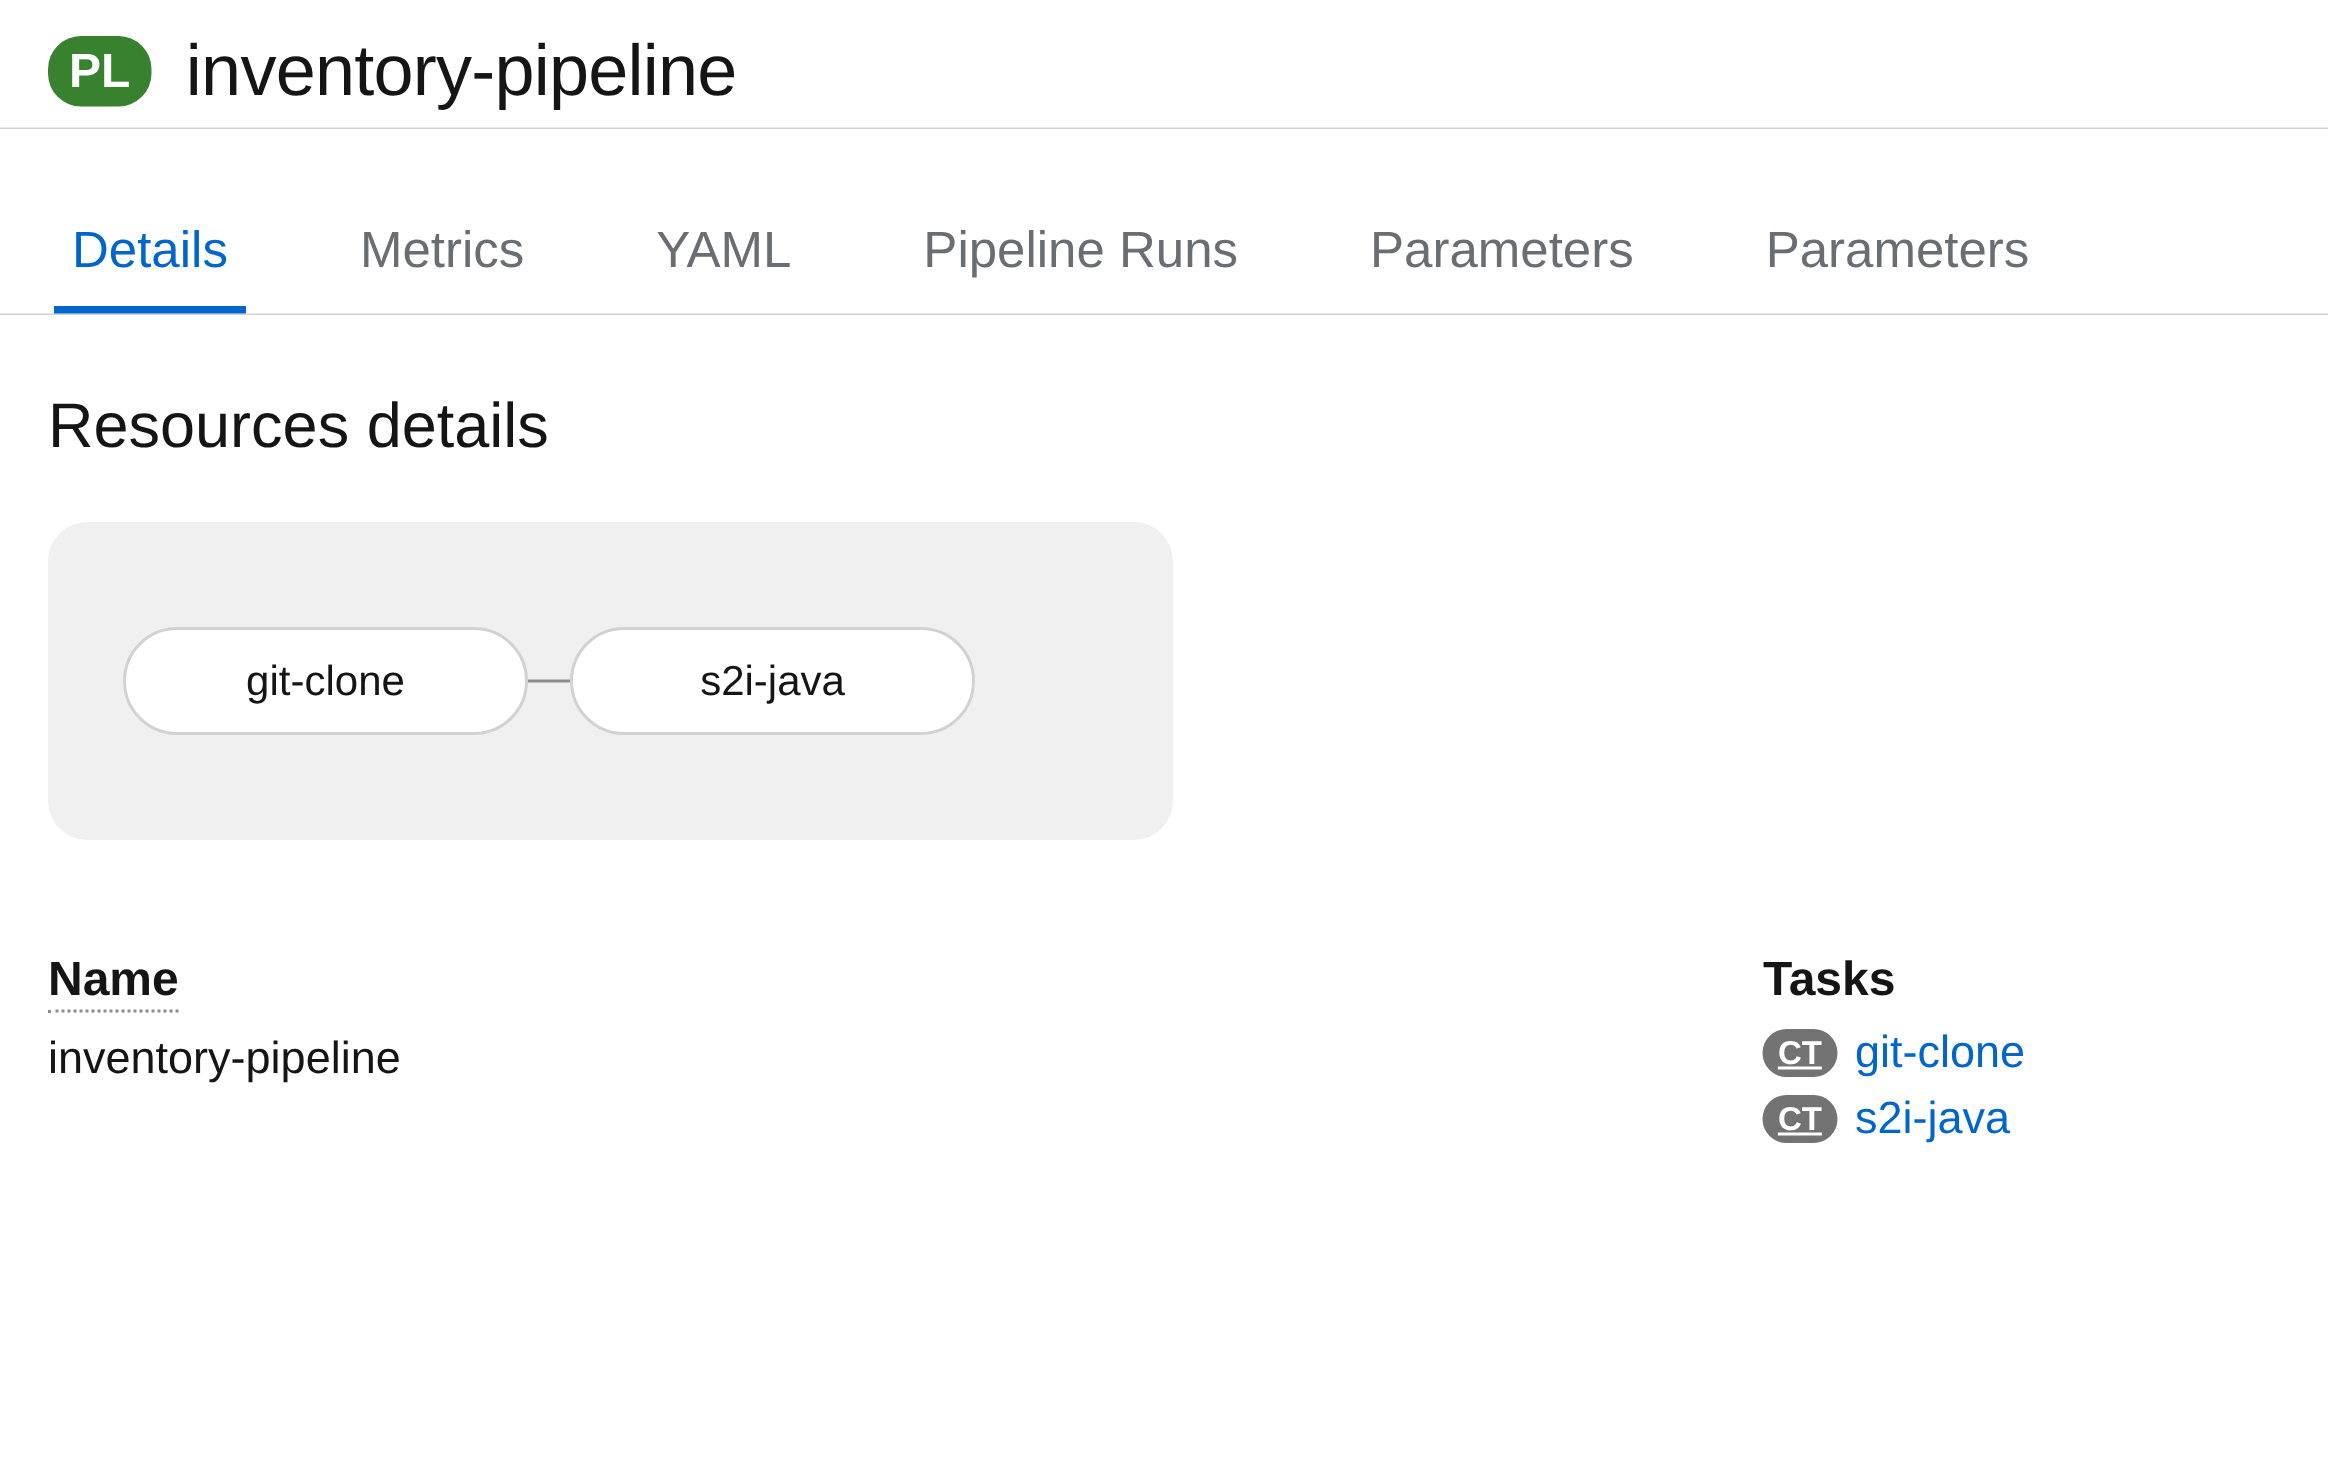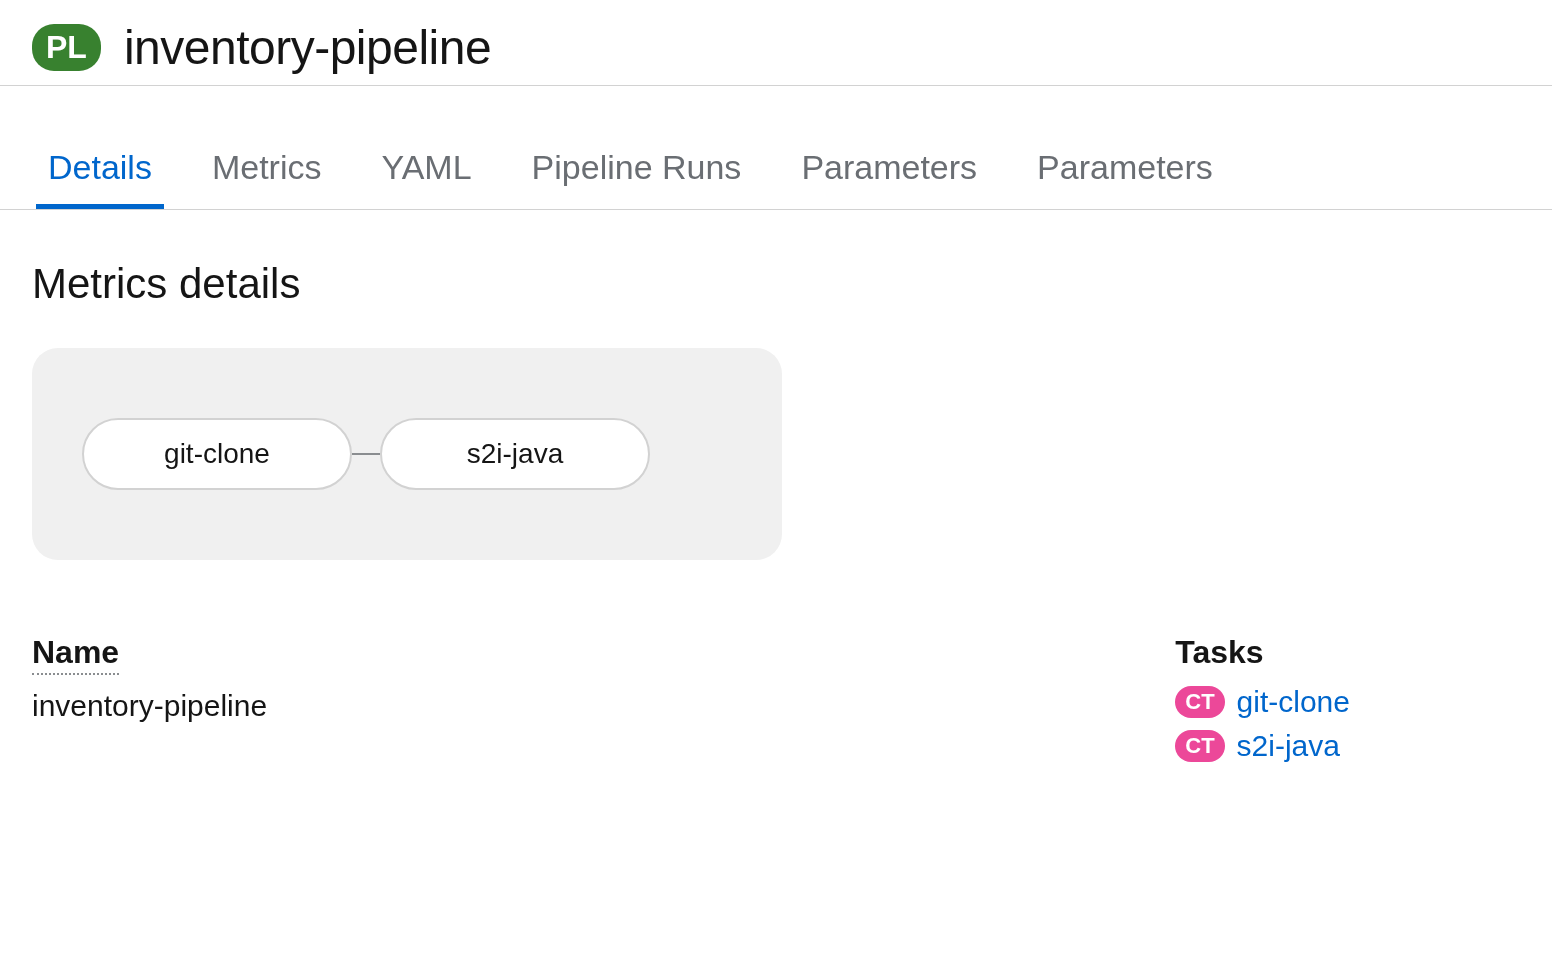--- a/index.html
+++ b/index.html
@@ -32,21 +32,21 @@
       justify-content: center;
     }
     .page-title {
       font-size: 48px;
       font-weight: 400;
       color: #151515;
       letter-spacing: -0.5px;
     }
     .tabs {
       display: flex;
-      gap: 28px;
+      gap: 56px;
       padding: 50px 32px 0;
       border-top: 1px solid #d2d2d2;
       border-bottom: 1px solid #d2d2d2;
     }
     .tab {
       font-size: 34px;
       color: #6a6e73;
       padding: 12px 16px 22px;
       cursor: pointer;
       position: relative;
@@ -119,30 +119,31 @@
       font-size: 30px;
       color: #151515;
     }
     .task-link-row {
       display: flex;
       align-items: center;
       gap: 12px;
       margin-bottom: 10px;
     }
     .badge-ct {
-      background: #ec4899;
+      background: #737373;
       color: #fff;
       font-weight: 700;
       font-size: 22px;
       padding: 3px 10px;
       border-radius: 16px;
       line-height: 1.2;
       display: inline-flex;
       align-items: center;
       justify-content: center;
+      text-decoration: underline;
     }
     .task-link {
       color: #06c;
       font-size: 30px;
       cursor: pointer;
     }
   </style>
 </head>
 <body>
 
@@ -154,21 +155,21 @@
 <div class="tabs">
   <div class="tab active">Details</div>
   <div class="tab">Metrics</div>
   <div class="tab">YAML</div>
   <div class="tab">Pipeline Runs</div>
   <div class="tab">Parameters</div>
   <div class="tab">Parameters</div>
 </div>
 
 <div class="content">
-  <h2 class="section-title">Metrics details</h2>
+  <h2 class="section-title">Resources details</h2>
 
   <div class="pipeline-canvas">
     <div class="task-node">git-clone</div>
     <div class="connector"></div>
     <div class="task-node">s2i-java</div>
   </div>
 
   <div class="details-row">
     <div class="detail-col">
       <span class="detail-label name-label">Name</span>

